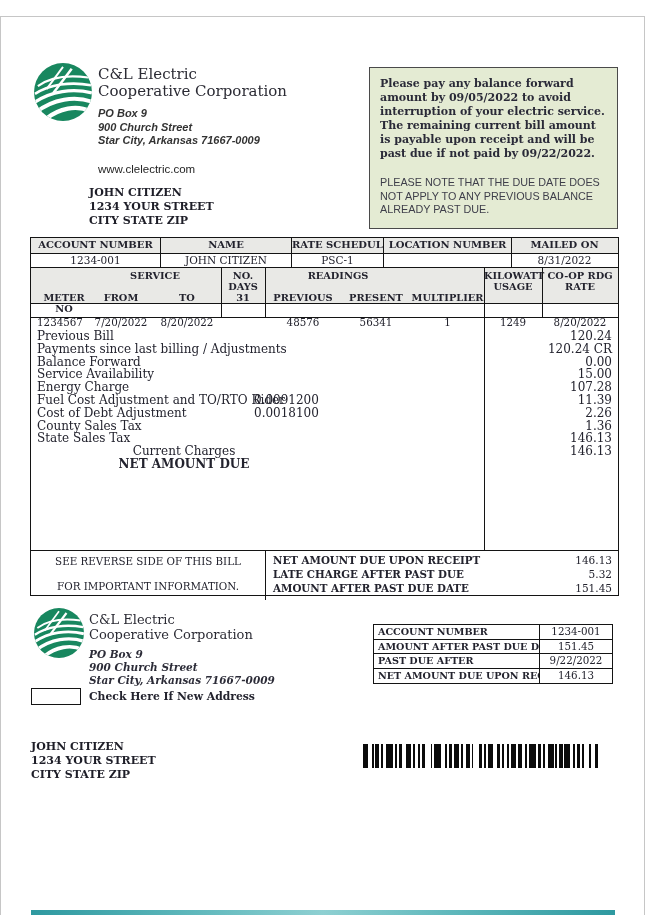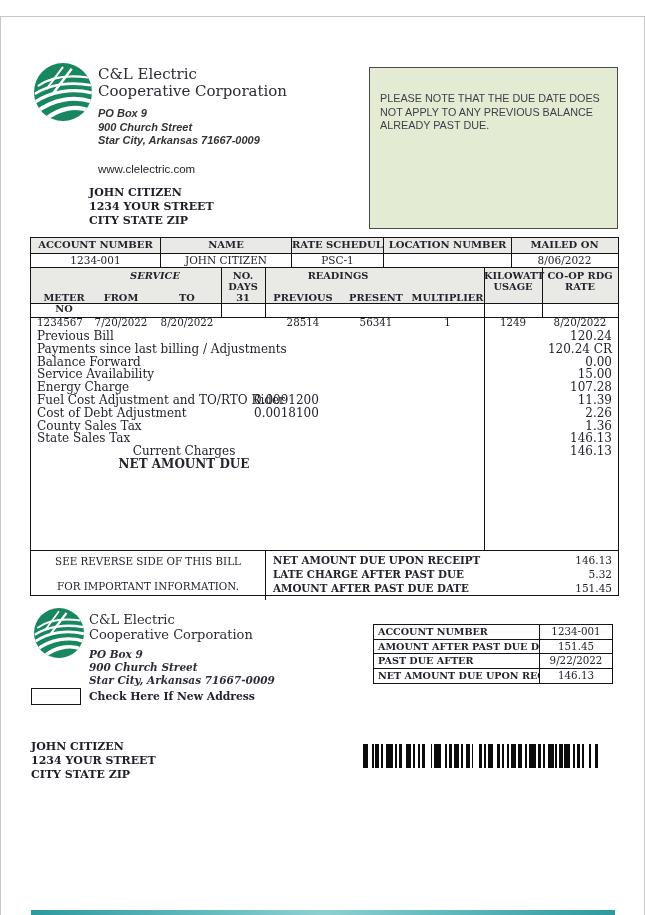--- a/index.html
+++ b/index.html
@@ -120,65 +120,66 @@
     <div>Star City, Arkansas 71667-0009</div>
   </div>
   <div class="abs website" style="left:97px;top:146px;">www.clelectric.com</div>
   <div class="abs recipient" style="left:88px;top:169px;">
     <div>JOHN CITIZEN</div>
     <div>1234 YOUR STREET</div>
     <div>CITY STATE ZIP</div>
   </div>
 
   <div class="abs notice">
+    <div class="notice-p1">Please pay any balance forward amount by 09/05/2022 to avoid interruption of your electric service. The remaining current bill amount is payable upon receipt and will be past due if not paid by 09/22/2022.</div>
     <div class="notice-p2">PLEASE NOTE THAT THE DUE DATE DOES NOT APPLY TO ANY PREVIOUS BALANCE ALREADY PAST DUE.</div>
   </div>
 
   <div class="abs bill-table">
 
     <div class="acct-block">
       <div class="acct-row acct-h gray">
         <div class="cell w0 bR">ACCOUNT NUMBER</div>
         <div class="cell w1 bR">NAME</div>
         <div class="cell w2 bR">RATE SCHEDULE</div>
         <div class="cell w3 bR">LOCATION NUMBER</div>
         <div class="cell w4">MAILED ON</div>
       </div>
       <div class="acct-row acct-v">
         <div class="cell w0 bR">1234-001</div>
         <div class="cell w1 bR">JOHN CITIZEN</div>
         <div class="cell w2 bR">PSC-1</div>
         <div class="cell w3 bR"></div>
-        <div class="cell w4">8/06/2022</div>
+        <div class="cell w4">8/31/2022</div>
       </div>
     </div>
 
     <div class="svc-block">
       <div class="svc-h gray">
-        <span style="left:58px;width:132px;top:2px;font-style:italic;">SERVICE</span>
+        <span style="left:58px;width:132px;top:2px;">SERVICE</span>
         <span style="left:190px;width:44px;top:2px;">NO.</span>
         <span style="left:190px;width:44px;top:13px;text-align:center;">DAYS</span>
         <span style="left:234px;width:146px;top:2px;">READINGS</span>
         <span style="left:453px;width:58px;top:2px;">KILOWATT</span>
         <span style="left:453px;width:58px;top:13px;">USAGE</span>
         <span style="left:511px;width:76px;top:2px;">CO-OP RDG</span>
         <span style="left:511px;width:76px;top:13px;">RATE</span>
         <span style="left:4px;width:58px;top:24px;">METER NO</span>
         <span style="left:58px;width:64px;top:24px;">FROM</span>
         <span style="left:122px;width:68px;top:24px;">TO</span>
         <span style="left:190px;width:44px;top:24px;">31</span>
         <span style="left:234px;width:76px;top:24px;">PREVIOUS</span>
         <span style="left:310px;width:70px;top:24px;">PRESENT</span>
         <span style="left:380px;width:73px;top:24px;">MULTIPLIER</span>
       </div>
       <div class="svc-d">
         <span style="left:0;width:58px;">1234567</span>
         <span style="left:58px;width:64px;">7/20/2022</span>
         <span style="left:122px;width:68px;">8/20/2022</span>
-        <span style="left:234px;width:76px;">28514</span>
+        <span style="left:234px;width:76px;">48576</span>
         <span style="left:310px;width:70px;">56341</span>
         <span style="left:380px;width:73px;">1</span>
         <span style="left:453px;width:58px;">1249</span>
         <span style="left:511px;width:76px;">8/20/2022</span>
       </div>
       <div class="vline" style="left:190px;"></div>
       <div class="vline" style="left:234px;"></div>
       <div class="vline" style="left:453px;"></div>
       <div class="vline" style="left:511px;"></div>
     </div>

